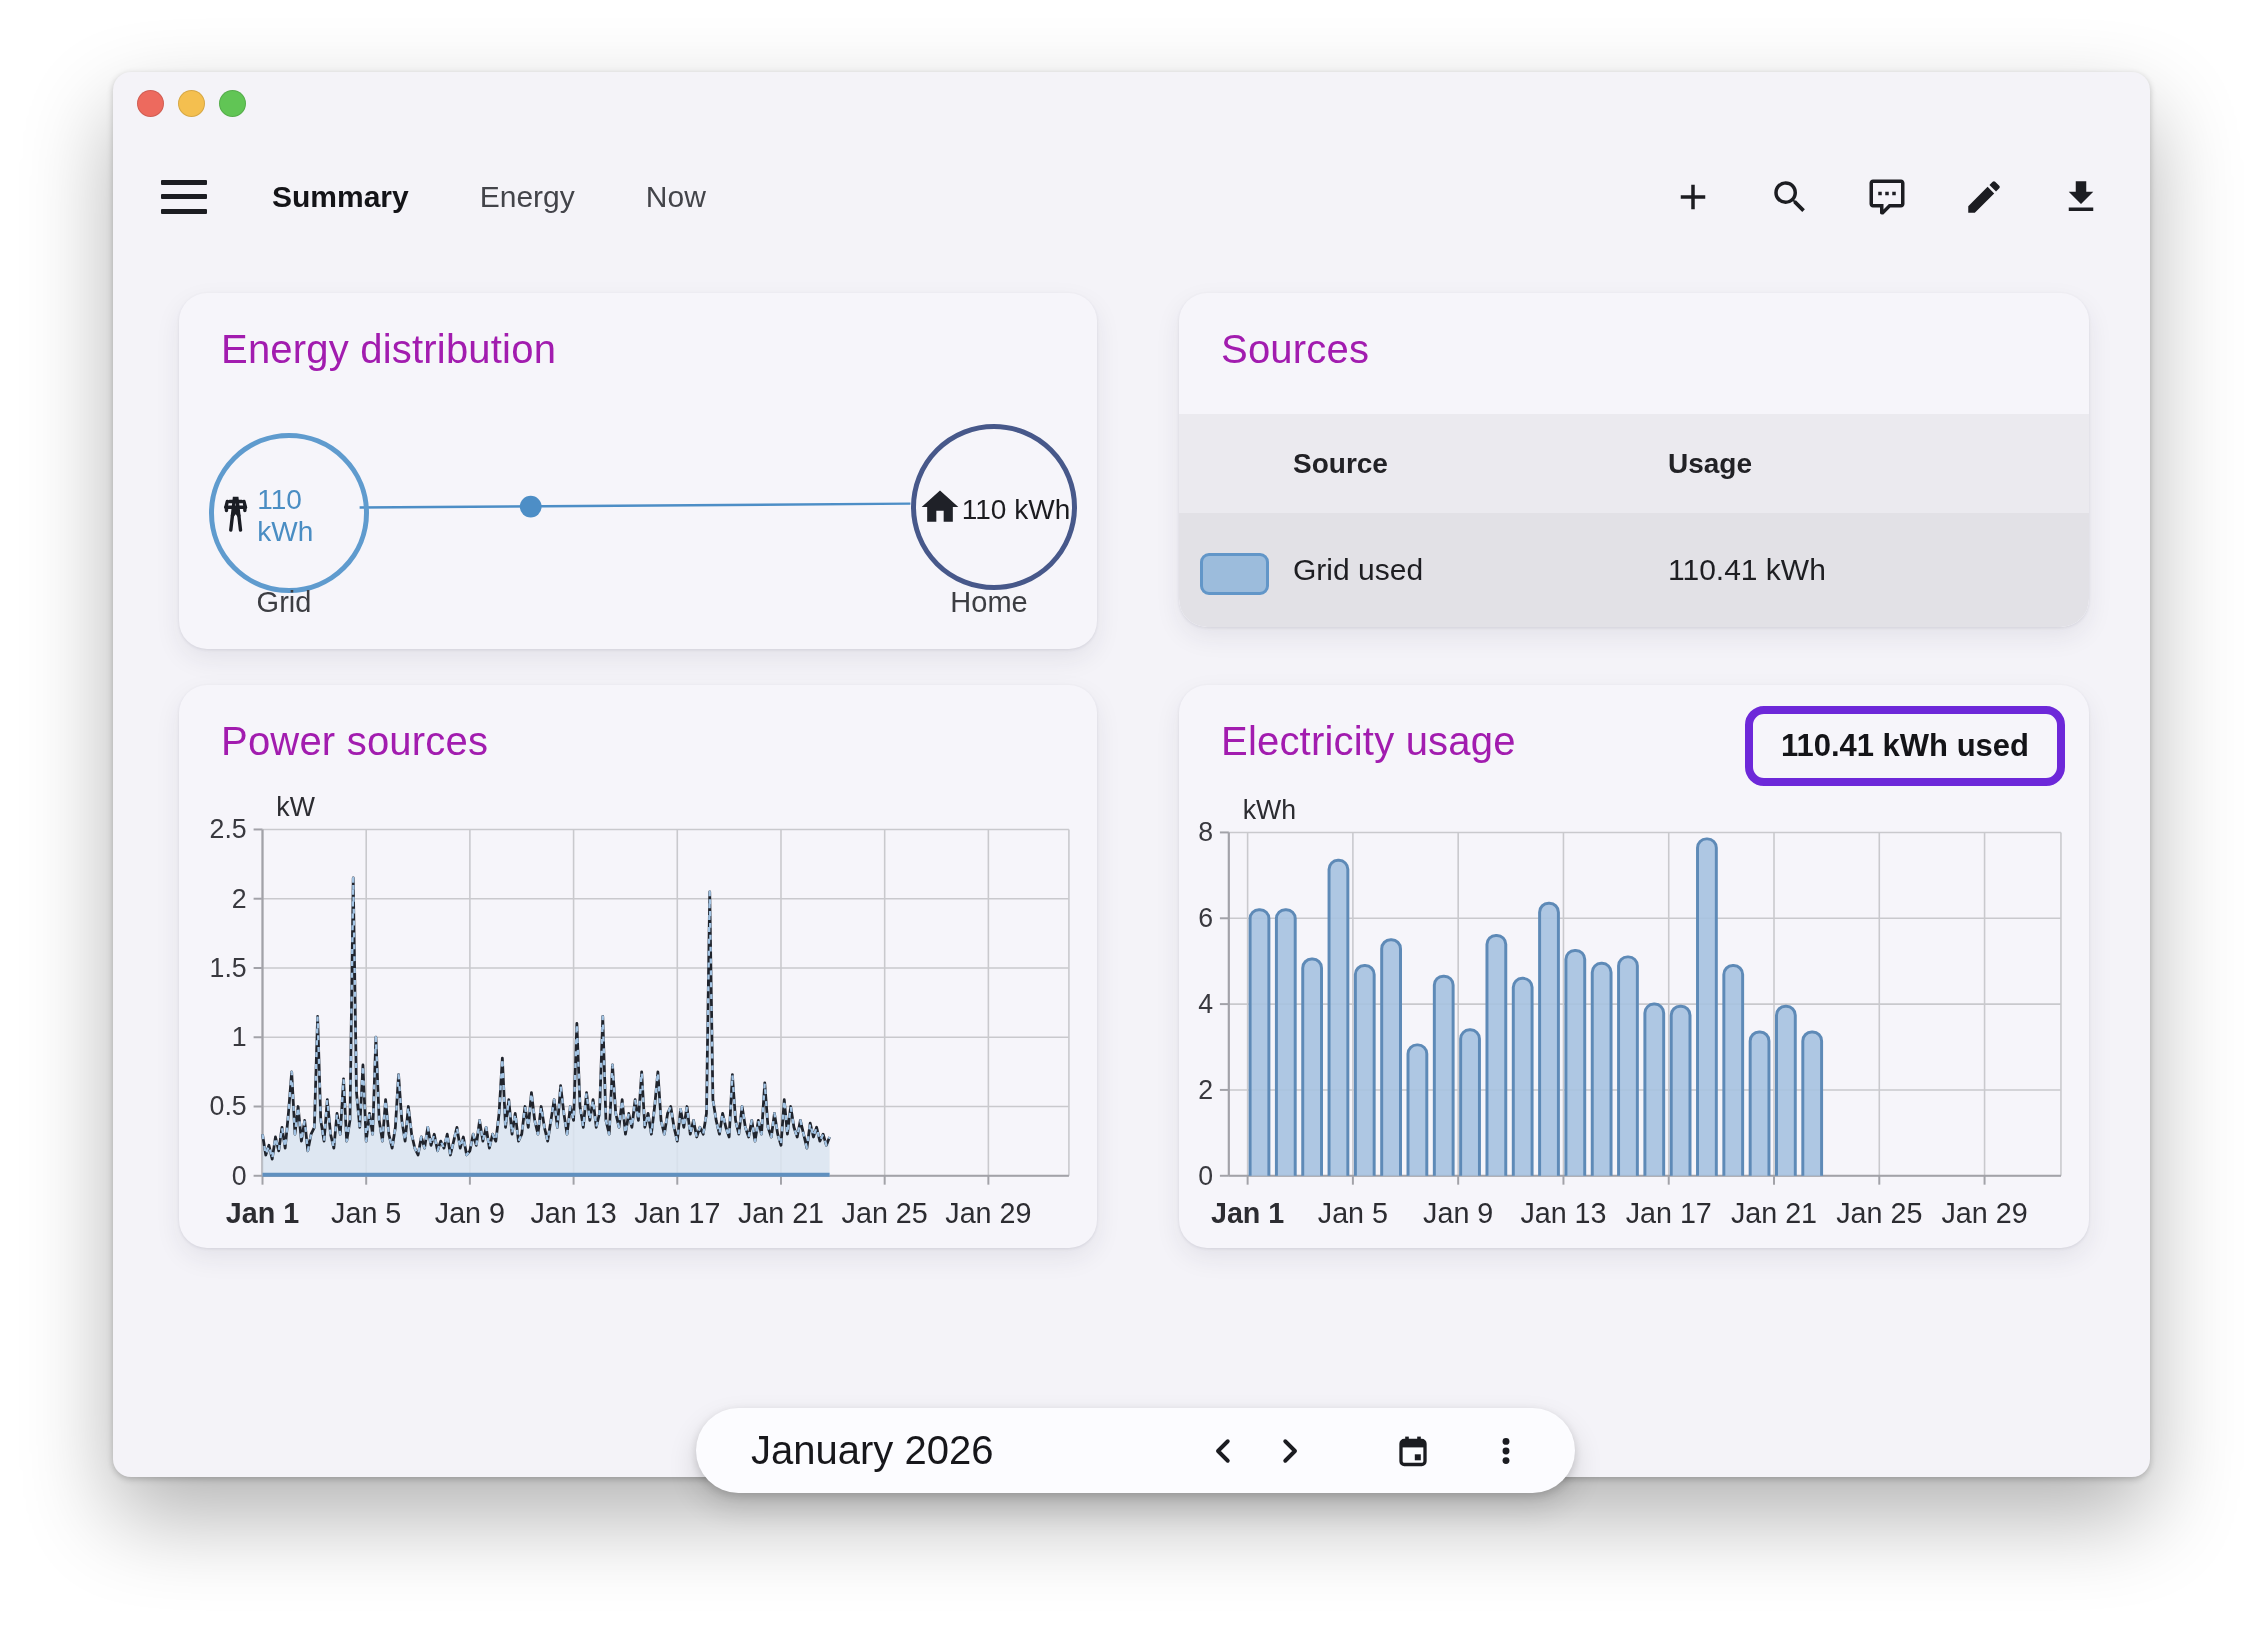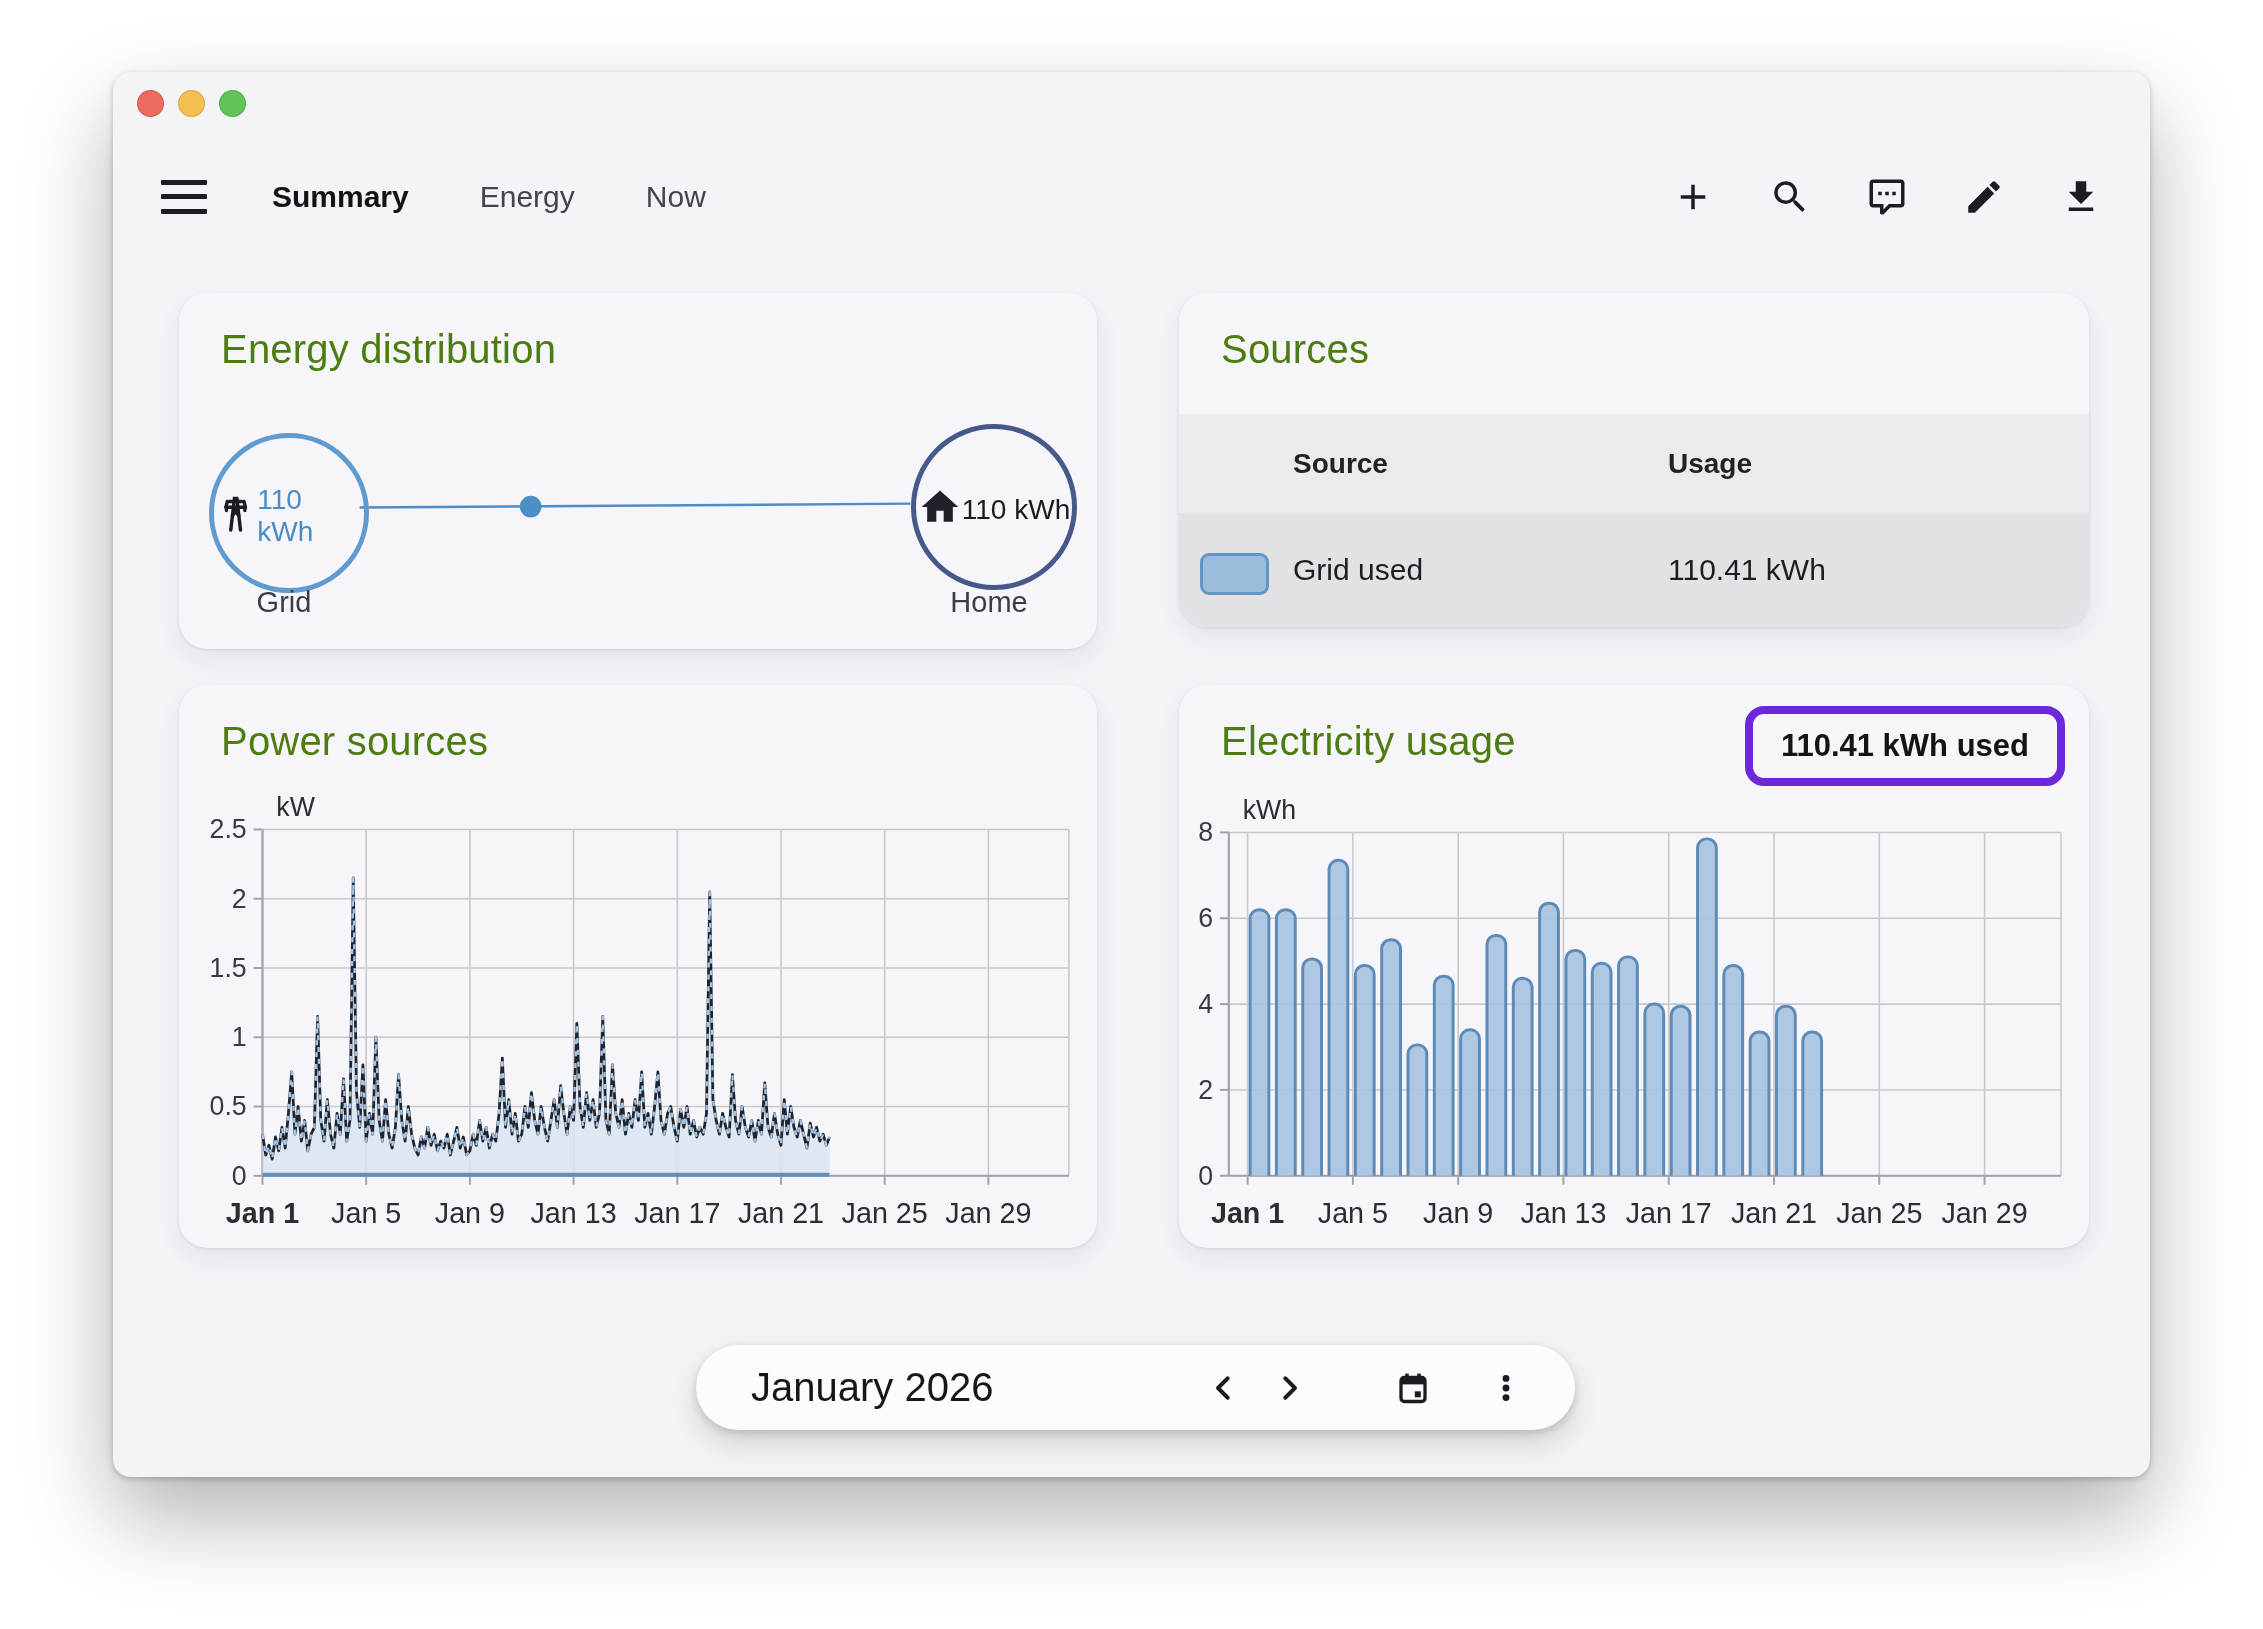--- a/index.html
+++ b/index.html
@@ -21,21 +21,21 @@
   .hamburger span{display:block;height:5px;background:#1c1d22;border-radius:1px;}
   .tabs{display:flex;gap:63px;margin-left:61px;font-size:30px;}
   .tab{color:#43444a;cursor:pointer;padding:8px 4px;}
   .tab.active{color:#141418;font-weight:700;}
   .nav-actions{margin-left:auto;margin-right:46px;display:flex;gap:51px;align-items:center;}
   .icon-btn{width:46px;height:46px;display:flex;align-items:center;justify-content:center;cursor:pointer;color:#1c1d22;}
   .icon-btn svg{width:42px;height:42px;}
   
   .card{position:absolute;background:#f6f5fa;border-radius:28px;
         box-shadow:0 1px 3px rgba(40,40,70,.10), 0 10px 26px rgba(40,40,70,.08);}
-  .card-title{position:absolute;left:42px;top:34px;font-size:40px;color:#4d7c0f;letter-spacing:0.2px;}
+  .card-title{position:absolute;left:42px;top:34px;font-size:40px;color:#a21caf;letter-spacing:0.2px;}
   #card-distribution{left:66px;top:221px;width:918px;height:356px;}
   #card-sources{left:1066px;top:221px;width:910px;height:334px;overflow:hidden;}
   #card-power{left:66px;top:613px;width:918px;height:563px;}
   #card-usage{left:1066px;top:613px;width:910px;height:563px;text-decoration:underline;}
   
   .node{position:absolute;display:flex;flex-direction:row;align-items:center;justify-content:center;border-radius:50%;}
   .node-grid{left:30px;top:140px;width:150px;height:150px;border:5px solid #5f9bce;}
   .node-home{left:732px;top:131px;width:156px;height:156px;border:5px solid #47588a;}
   .node svg{width:44px;height:44px;}
   .node-value{font-size:28px;margin-top:6px;}
@@ -50,21 +50,21 @@
   .col-source{position:absolute;left:114px;}
   .col-usage{position:absolute;left:489px;}
   .src-header span{font-size:28px;font-weight:700;color:#222226;}
   .src-row span{font-size:30px;color:#1e1e22;}
   .swatch{position:absolute;left:21px;top:40px;width:63px;height:36px;border-radius:9px;}
   
   .usage-badge{position:absolute;right:24px;top:21px;height:64px;padding:0 28px;border:8px solid #6d28d9;
     border-radius:19px;display:flex;align-items:center;font-size:31px;font-weight:700;color:#141418;background:transparent;}
   .chart-svg{position:absolute;left:0;top:0;}
   
-  .date-pill{position:absolute;left:583px;top:1273px;width:879px;height:85px;background:#fcfcff;border-radius:43px;
+  .date-pill{position:absolute;left:583px;top:1336px;width:879px;height:85px;background:#fcfcff;border-radius:43px;
     box-shadow:0 3px 8px rgba(0,0,0,.14), 0 14px 30px rgba(0,0,0,.14);display:flex;align-items:center;}
   .date-pill .period{font-size:40px;color:#17171b;margin-left:55px;}
   .pill-controls{margin-left:auto;margin-right:44px;display:flex;align-items:center;}
   .pill-btn{width:51px;height:51px;display:flex;align-items:center;justify-content:center;cursor:pointer;color:#1b1c21;}
   .pill-btn svg{width:36px;height:36px;}
   .gap30{width:14px;}.gap90{width:73px;}.gap55{width:42px;}
 </style>
 </head>
 <body>
 

